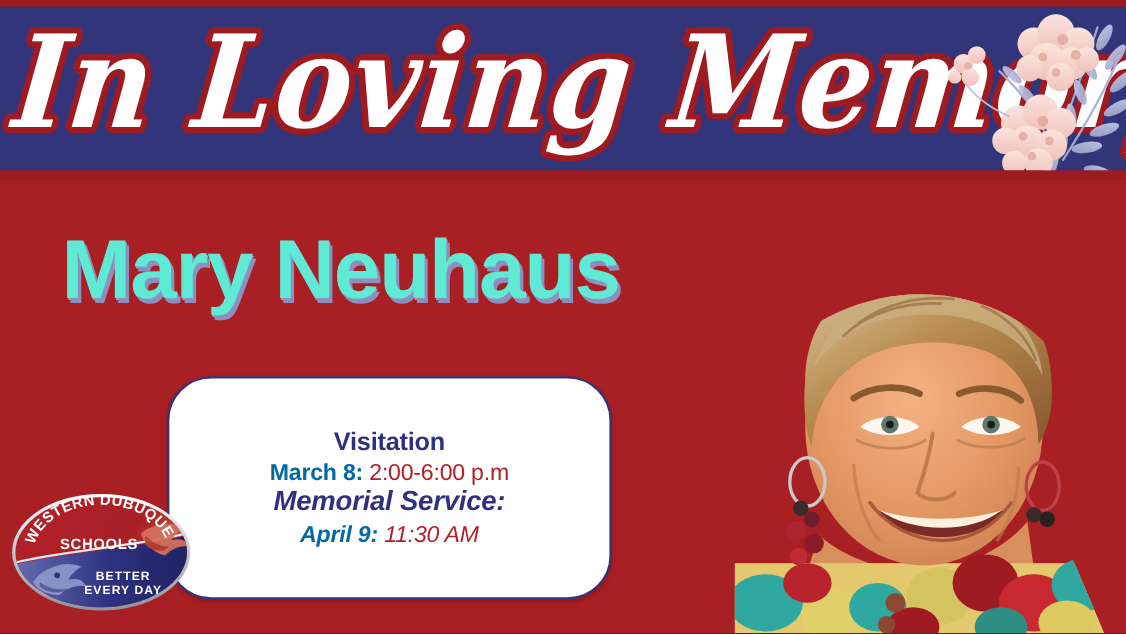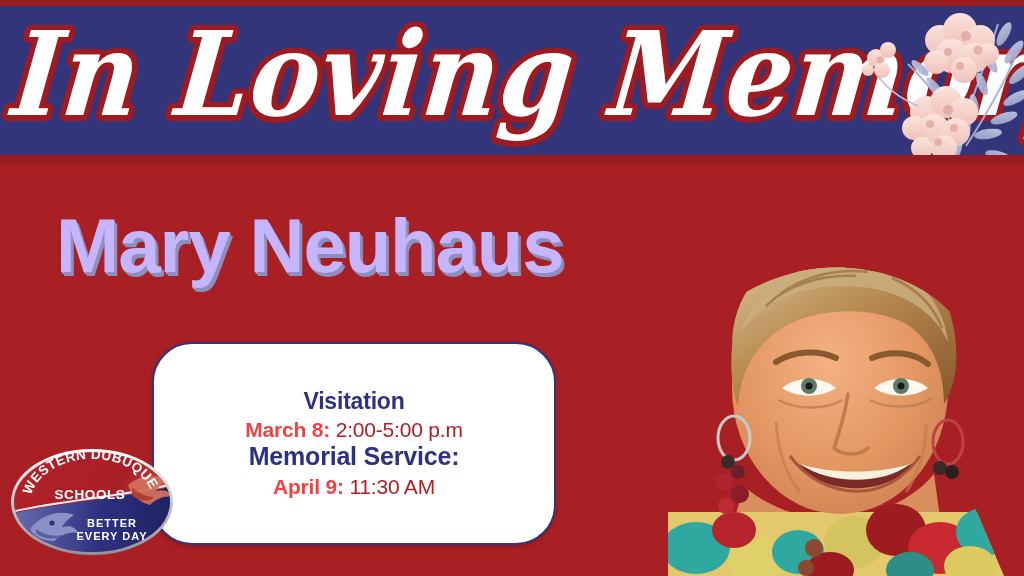--- a/index.html
+++ b/index.html
@@ -66,58 +66,58 @@
     overflow:hidden;
   }
 
   
   .name{
     position:absolute;
     left:56px;top:202px;
     font-size:76px;
     font-weight:700;
     letter-spacing:-1px;
-    color:#c4b5fd;
+    color:#5eead4;
     text-shadow:3px 4px 0 #8D8FBE, 1px 2px 0 #9FA1C8;
     white-space:nowrap;
   }
 
   
   .card{
     position:absolute;
     left:152px;top:342px;
     width:404px;height:203px;
     background:#FFFFFF;
     border:2px solid #33357A;
     border-radius:40px;
     box-shadow:0 2px 4px rgba(0,0,0,0.18);
     display:flex;
     flex-direction:column;
     align-items:flex-end;
     justify-content:center;
     padding:10px 18px;
   }
   .evt{width:100%;text-align:center;}
-  .evt + .evt{}
+  .evt + .evt{font-style:italic;}
   .evt-title{
     color:#2E3180;
     font-weight:700;
     font-size:23px;
     letter-spacing:-0.2px;
     line-height:1.15;
   }
   .evt-title.big{font-size:25px;}
   .evt-line{
     margin-top:3px;
     font-size:21px;
     color:#A4121B;
     line-height:1.2;
     letter-spacing:-0.2px;
   }
-  .evt-date{font-weight:700;color:#ef4444;}
+  .evt-date{font-weight:700;color:#0369a1;}
   .evt-time{font-weight:400;color:#B02026;}
 
   
   .logo{
     position:absolute;
     left:8px;top:441px;
     width:168px;height:122px;
   }
 </style>
 </head>
@@ -329,21 +329,21 @@
       </g>
     </svg>
   </div>
 
   <div class="card">
 
     <div class="evt">
       <div class="evt-title">Visitation</div>
       <div class="evt-line">
         <span class="evt-date">March 8:</span>
-        <span class="evt-time">2:00-5:00 p.m</span>
+        <span class="evt-time">2:00-6:00 p.m</span>
       </div>
     </div>
 
     <div class="evt">
       <div class="evt-title big">Memorial Service:</div>
       <div class="evt-line">
         <span class="evt-date">April 9:</span>
         <span class="evt-time">11:30 AM</span>
       </div>
     </div>

